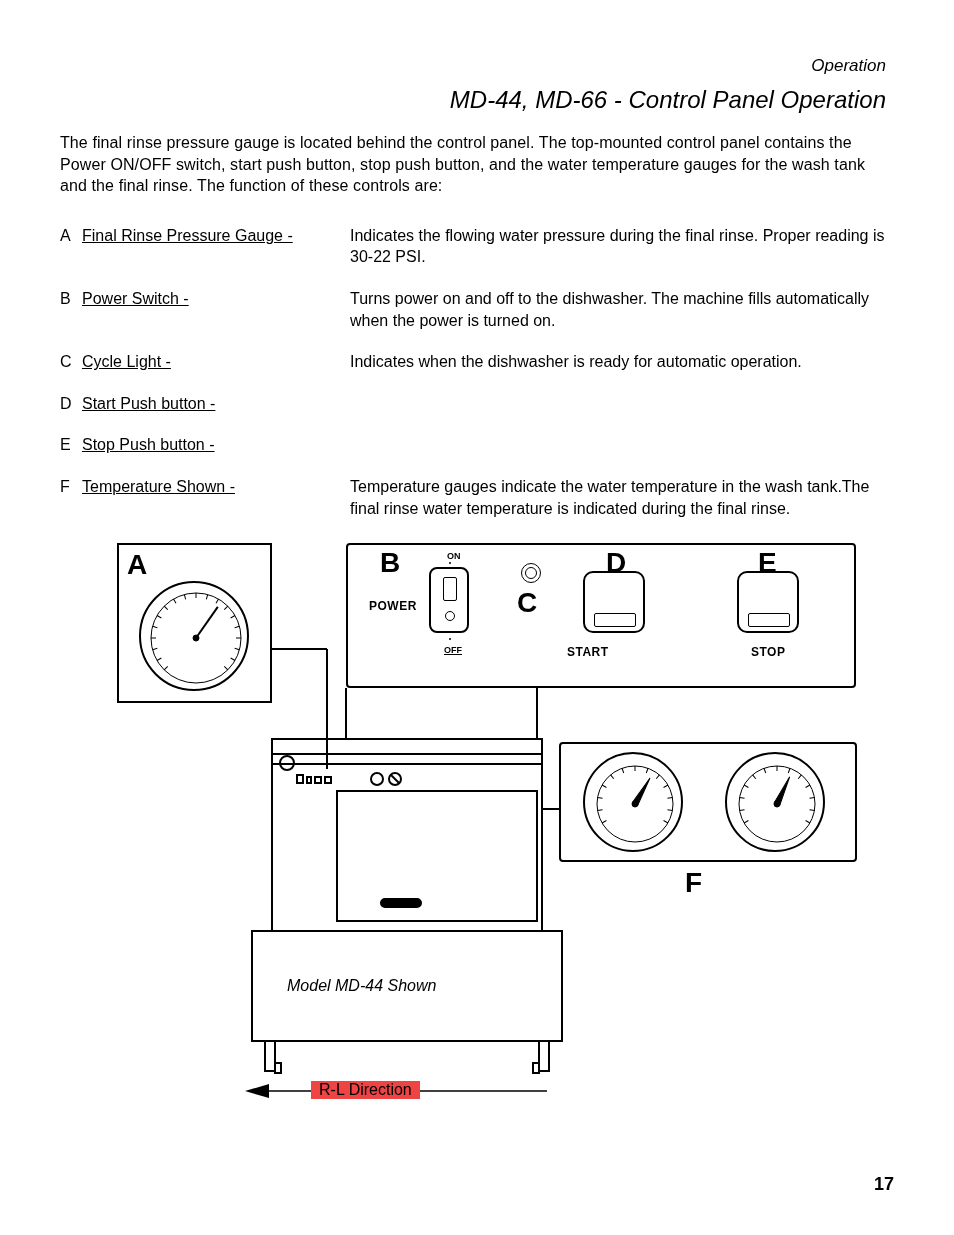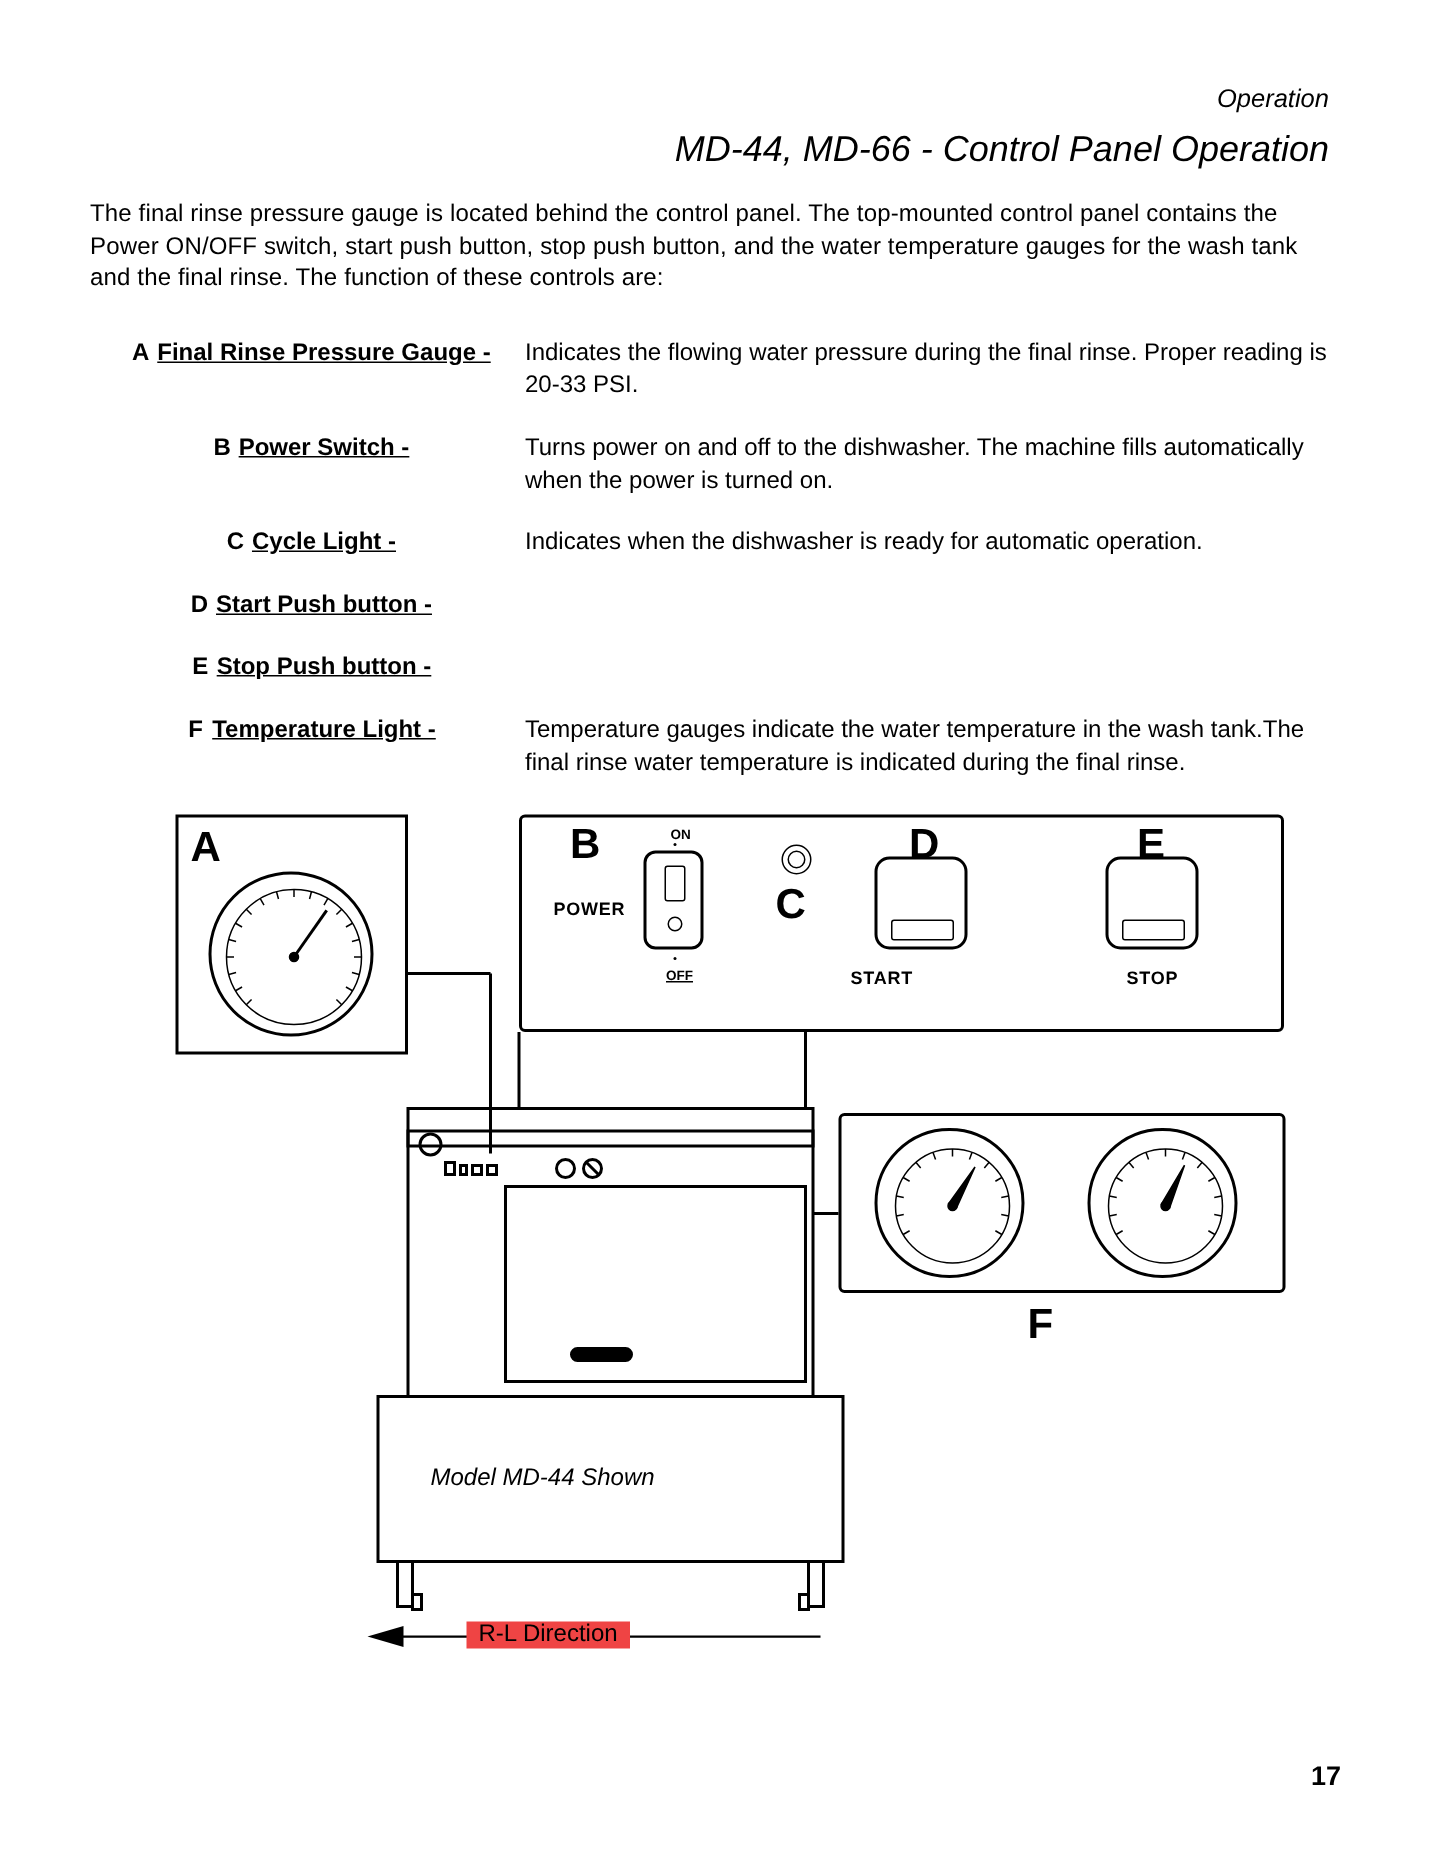--- a/index.html
+++ b/index.html
@@ -40,23 +40,22 @@
   }
   .def-row {
     display: flex;
     align-items: flex-start;
     margin-bottom: 20px;
     font-size: 16px;
     line-height: 1.35;
   }
   .def-label {
     flex: 0 0 290px;
-    font-weight: 700;
+    font-weight: 400;
     text-decoration: underline;
-    text-align: center;
   }
   .def-label .lbl-letter { display:inline-block; width:22px; }
   .def-desc {
     flex: 1;
   }
   .diagram-wrap {
     position: relative;
     width: 760px;
     height: 570px;
     margin: 6px auto 0 auto;
@@ -115,38 +114,38 @@
 </head>
 <body>
 
 <div class="page">
   <div class="section-header-right">Operation</div>
   <h1 class="page-title">MD-44, MD-66 - Control  Panel Operation</h1>
   <p class="intro">The final rinse pressure gauge is located behind the control panel. The top-mounted control panel contains the Power ON/OFF switch, start push button, stop push button, and the water temperature gauges for the wash tank and the final rinse.  The function of these controls are:</p>
 
   <div class="def-row">
     <div class="def-label"><span class="lbl-letter">A</span><span>Final Rinse Pressure Gauge -</span></div>
-    <div class="def-desc">Indicates the flowing water pressure during the final rinse. Proper reading is 20-33 PSI.</div>
+    <div class="def-desc">Indicates the flowing water pressure during the final rinse. Proper reading is 30-22 PSI.</div>
   </div>
   <div class="def-row">
     <div class="def-label"><span class="lbl-letter">B</span><span>Power Switch -</span></div>
     <div class="def-desc">Turns power on and off to the dishwasher. The machine fills automatically when the power is turned on.</div>
   </div>
   <div class="def-row">
     <div class="def-label"><span class="lbl-letter">C</span><span>Cycle Light -</span></div>
     <div class="def-desc">Indicates when the dishwasher is ready for automatic operation.</div>
   </div>
   <div class="def-row">
     <div class="def-label"><span class="lbl-letter">D</span><span>Start Push button -</span></div>
   </div>
   <div class="def-row">
     <div class="def-label"><span class="lbl-letter">E</span><span>Stop Push button -</span></div>
   </div>
   <div class="def-row">
-    <div class="def-label"><span class="lbl-letter">F</span><span>Temperature Light -</span></div>
+    <div class="def-label"><span class="lbl-letter">F</span><span>Temperature Shown -</span></div>
     <div class="def-desc">Temperature gauges indicate the water temperature in the wash tank.The final rinse water temperature is indicated during the final rinse.</div>
   </div>
 
   <div class="diagram-wrap">
 
     <div class="box" style="left:20px; top:4px; width:155px; height:160px;"></div>
     <div class="big-letter" style="left:30px; top:10px;">A</div>
 
     <div class="gauge" style="left:42px; top:42px; width:110px; height:110px;">
       <svg width="110" height="110" viewBox="0 0 110 110">

